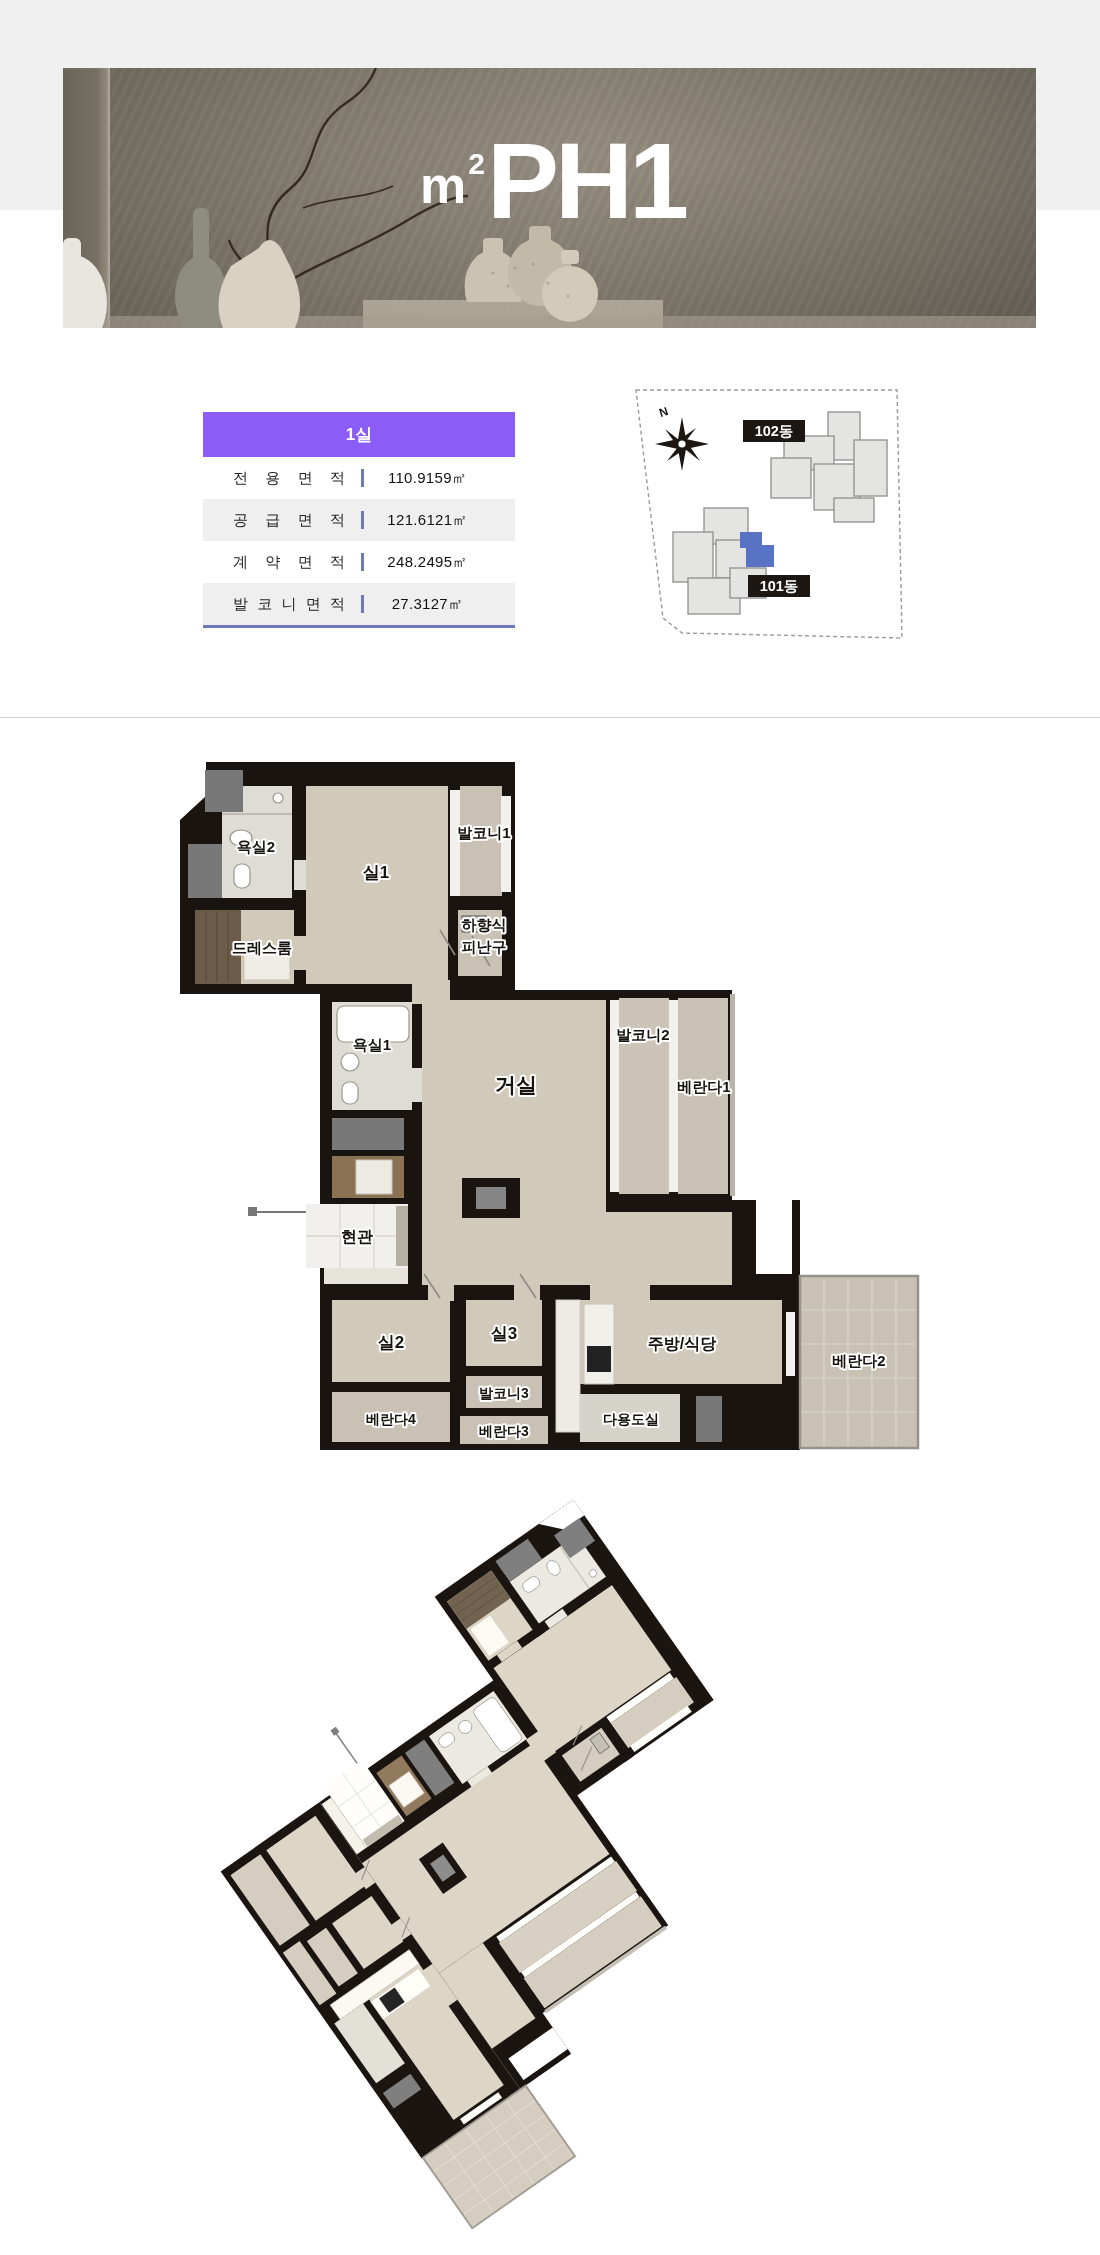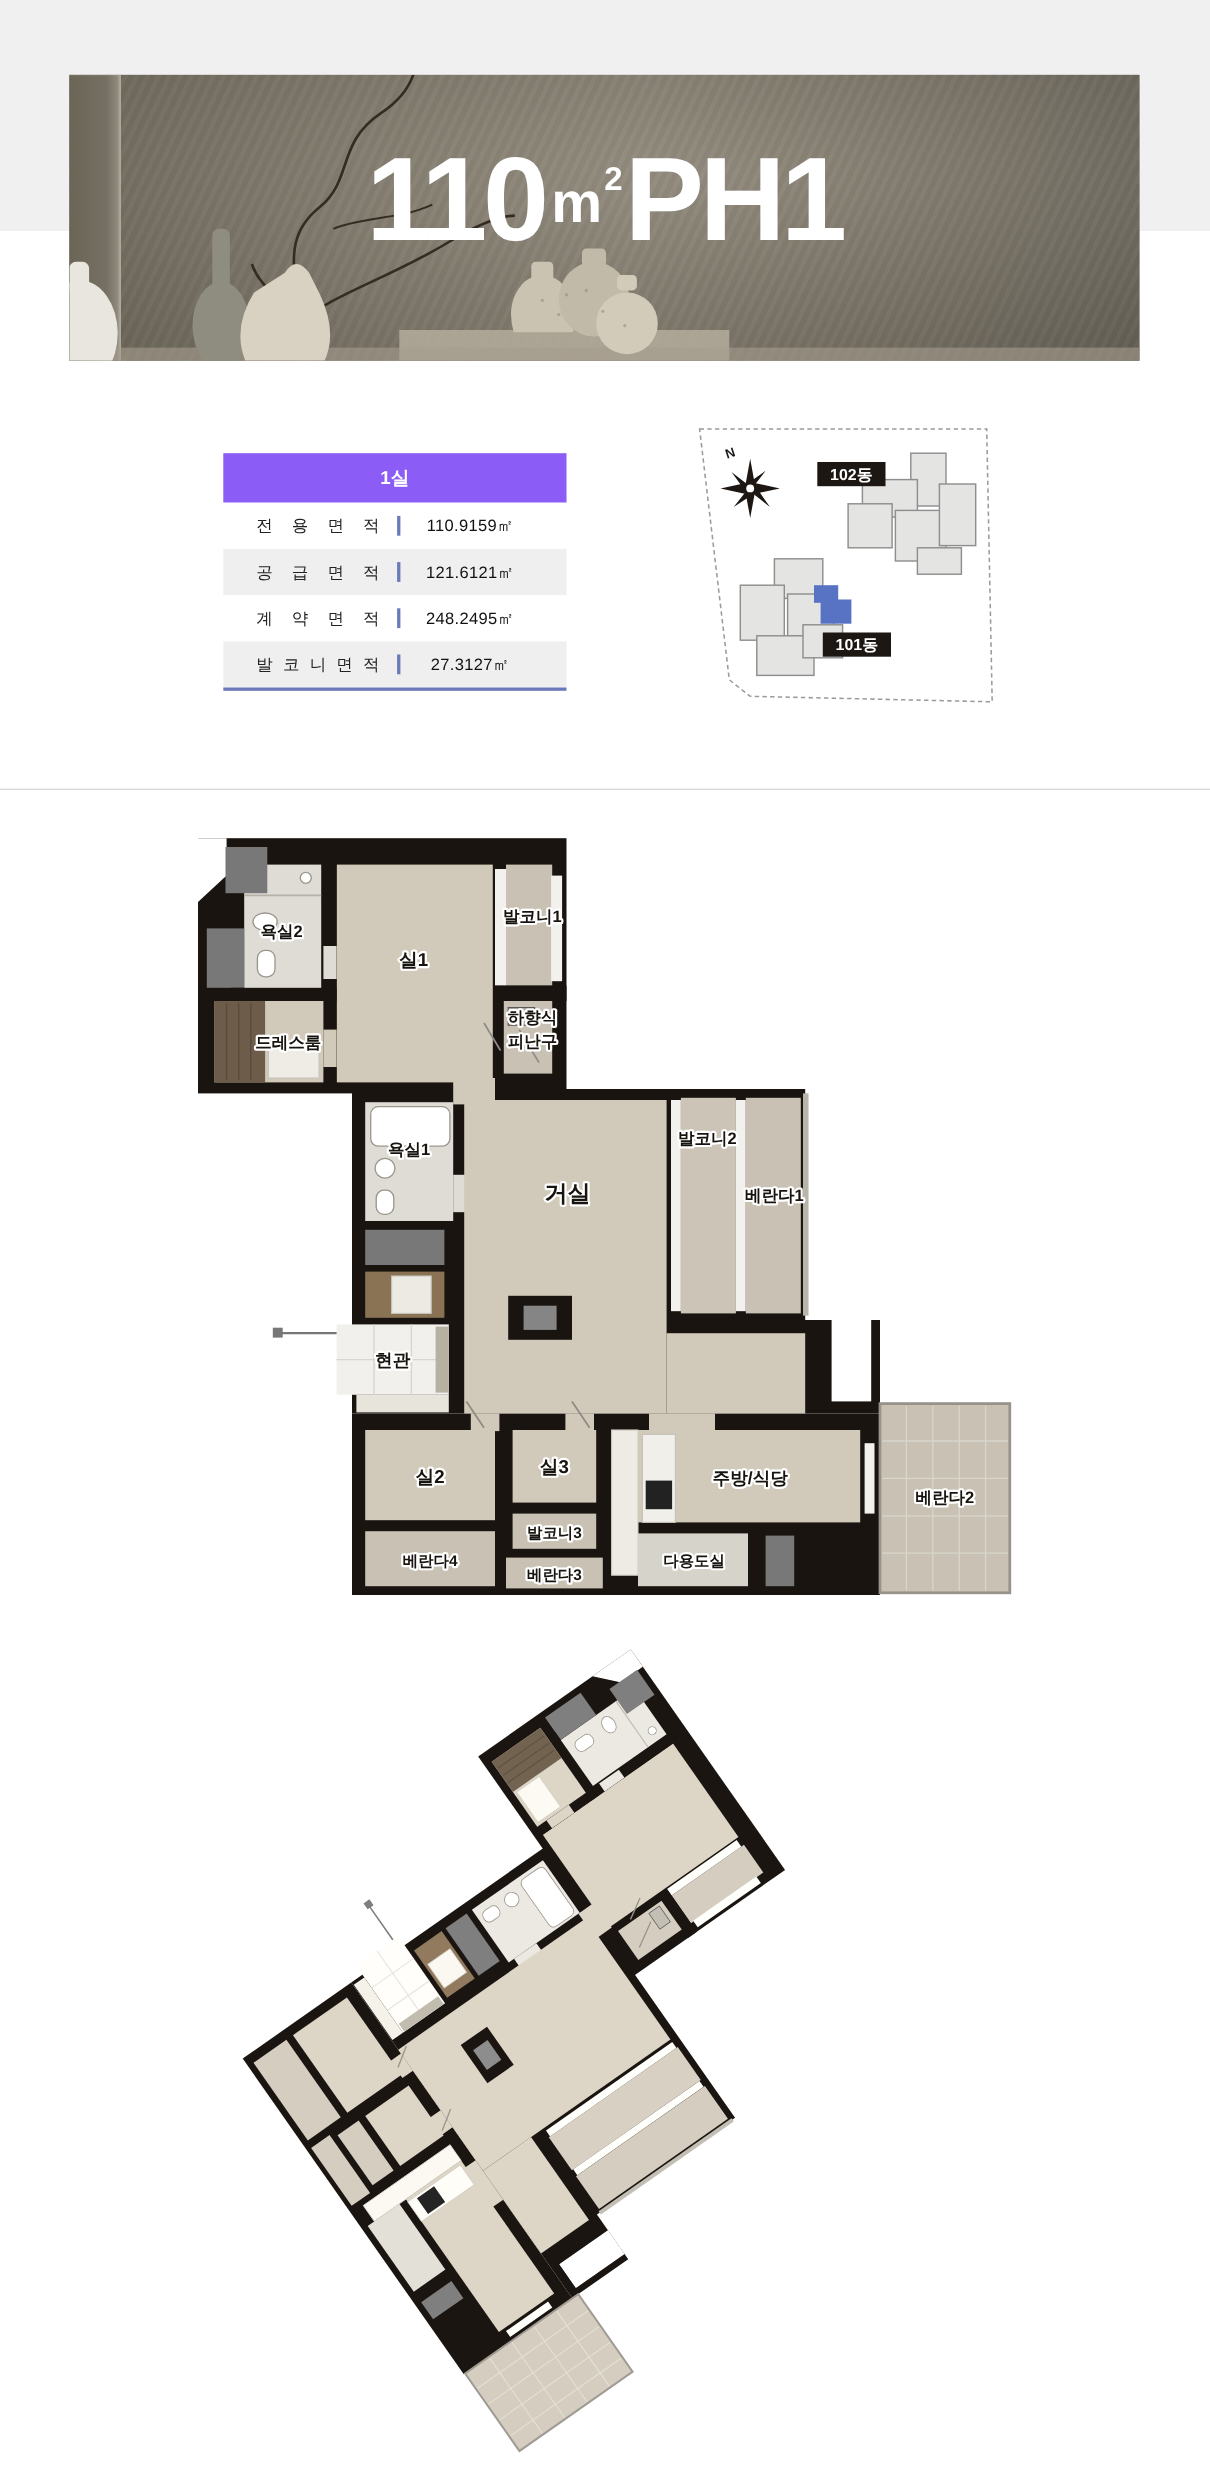--- a/index.html
+++ b/index.html
@@ -106,21 +106,20 @@
           <circle cx="430" cy="205" r="1.5"></circle>
             <circle cx="445" cy="218" r="1.5"></circle>
             <circle cx="470" cy="196" r="1.5"></circle>
           <circle cx="485" cy="215" r="1.5"></circle>
             <circle cx="505" cy="228" r="1.5"></circle>
             <circle cx="452" cy="200" r="1.5"></circle>
         </g>
       </g>
     </svg>
     <div class="banner-title">
-      <span class="t-num">110</span>
       <span class="t-unit">
           <span class="u-base">m</span>
           <span class="u-exp">2</span>
         </span>
       <span class="t-suf">PH1</span>
     </div>
   </div>
 
   <div class="info-table">
     <div class="it-header">1실</div>

